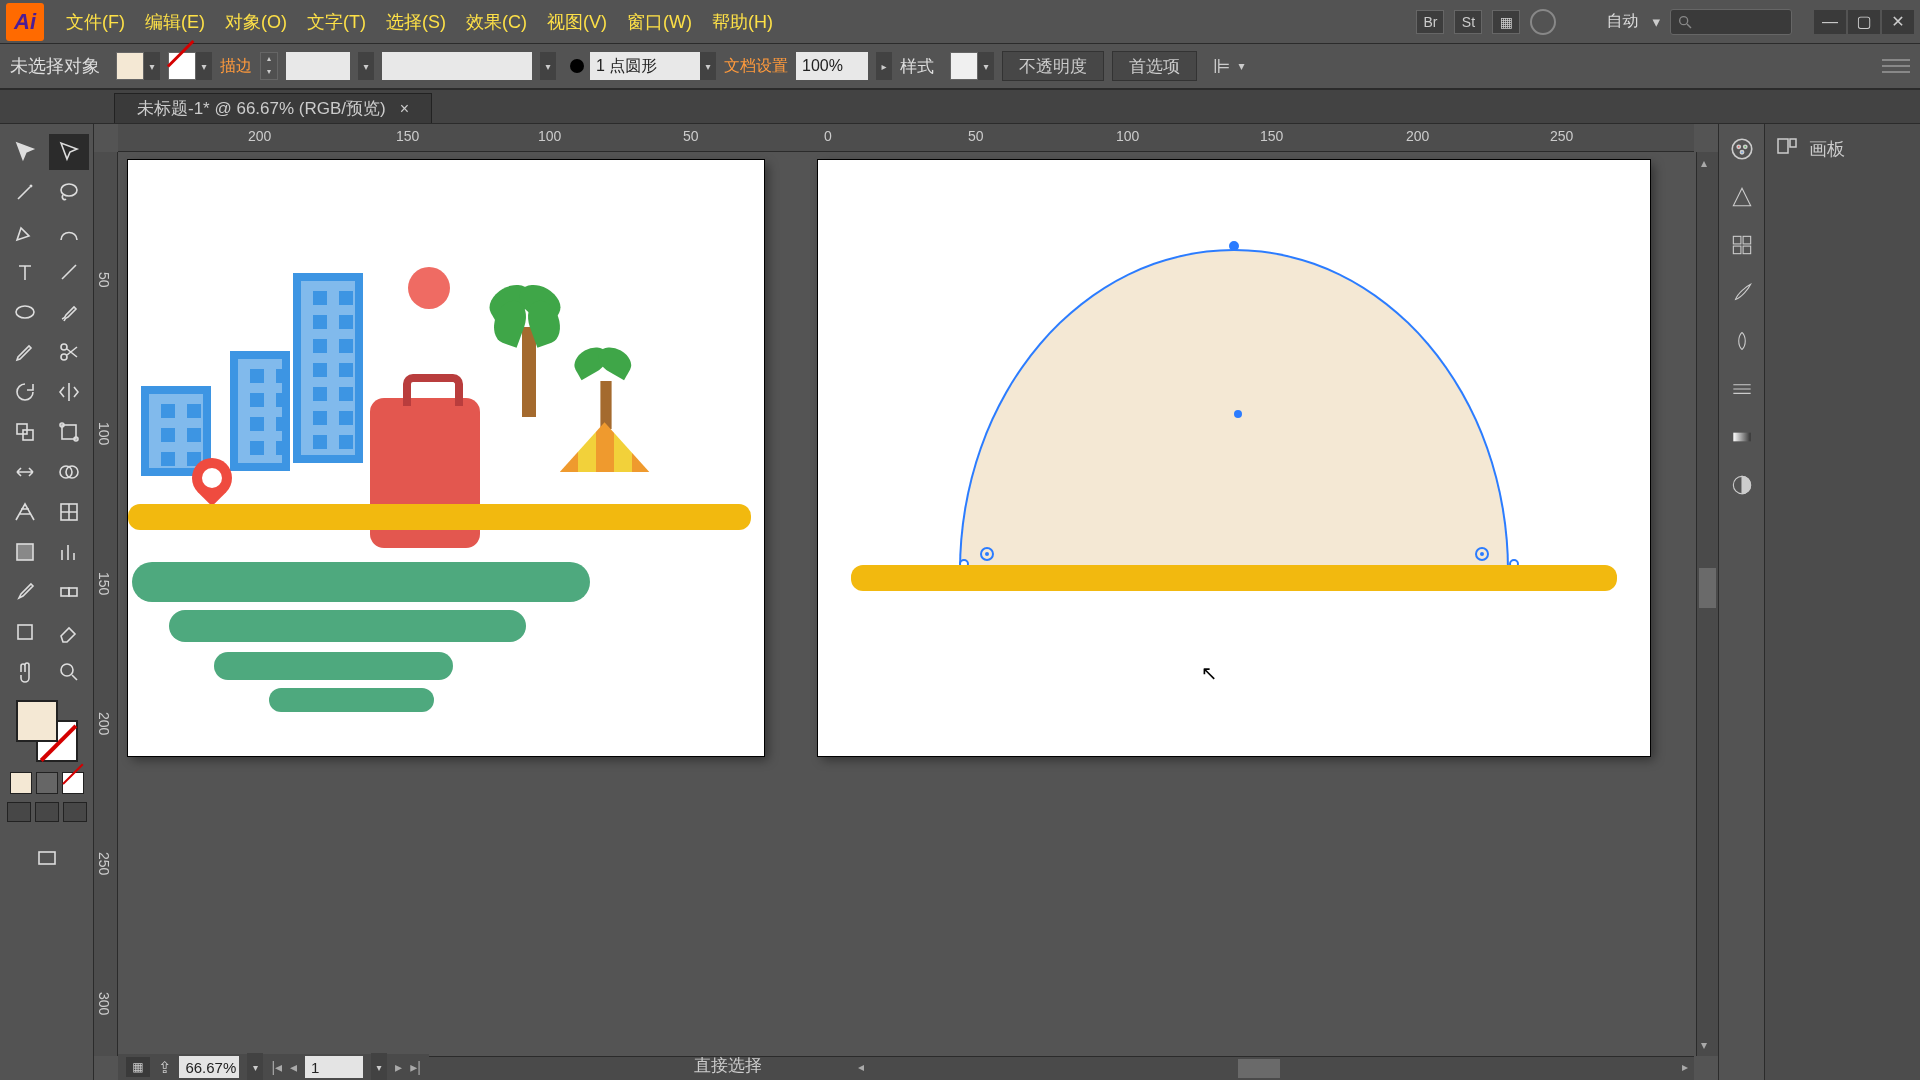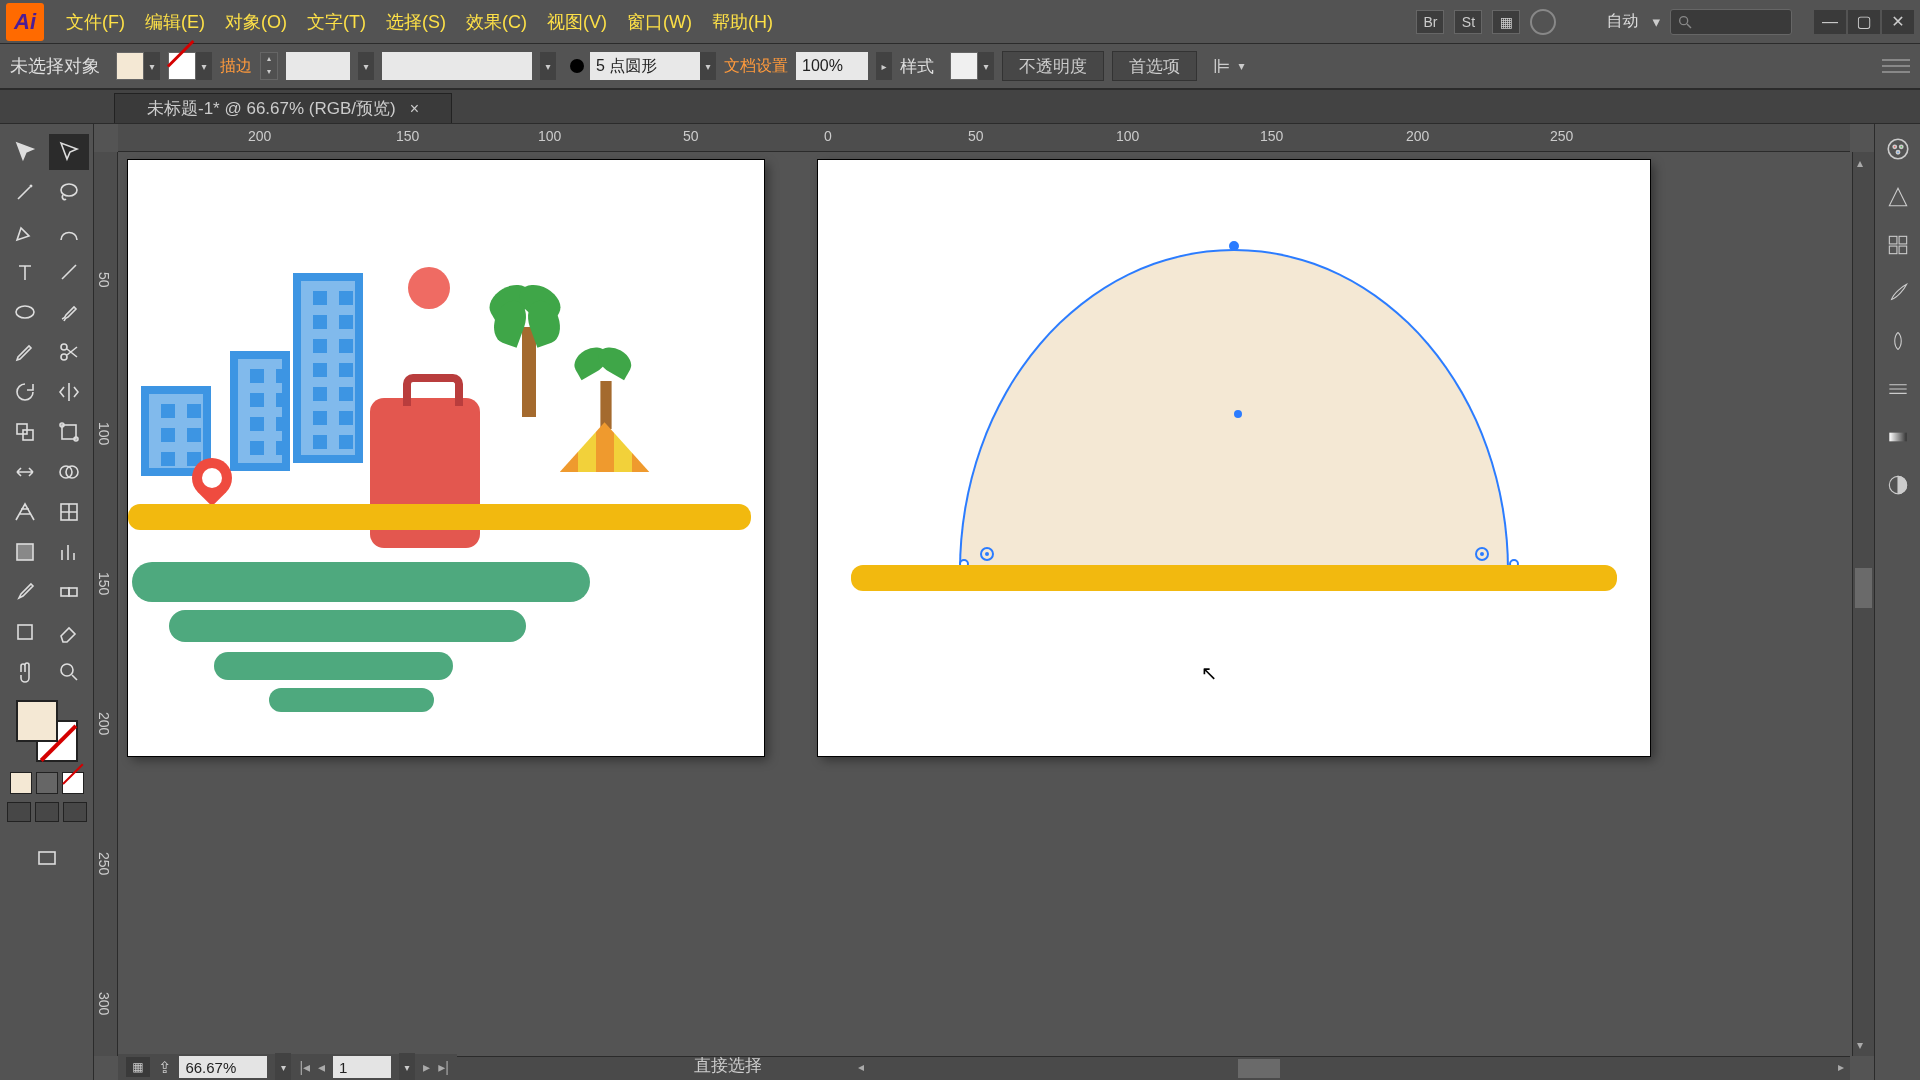--- a/index.html
+++ b/index.html
@@ -31,21 +31,21 @@
 .sel-input { width: 110px; height: 28px; background: #e8e8e8; color: #222; display: flex; align-items: center; padding: 0 6px; font-size: 16px; }
 .opac-input { width: 72px; height: 28px; background: #e8e8e8; color: #222; display: flex; align-items: center; padding: 0 6px; font-size: 16px; }
 .stepper { width: 18px; height: 28px; background: #505050; border: 1px solid #666; display: flex; flex-direction: column; }
 .stepper span { flex: 1; font-size: 8px; text-align: center; line-height: 12px; }
 .ctrl-btn { height: 30px; padding: 0 16px; background: #474747; border: 1px solid #333; display: flex; align-items: center; font-size: 17px; }
 .ctrl-right { margin-left: auto; width: 28px; height: 18px; display: flex; flex-direction: column; justify-content: space-around; }
 .ctrl-right span { height: 2px; background: #888; }
 
 
 .doctab-row { height: 34px; background: #434343; display: flex; align-items: flex-end; padding-left: 114px; border-bottom: 1px solid #2b2b2b; }
-.doctab { height: 30px; background: #3a3a3a; border: 1px solid #222; border-bottom: none; padding: 4px 32px; font-size: 17px; display: flex; align-items: center; gap: 14px; }
+.doctab { height: 30px; background: #3a3a3a; border: 1px solid #222; border-bottom: none; padding: 4px 22px; font-size: 17px; display: flex; align-items: center; gap: 14px; }
 .doctab .close { font-size: 16px; }
 
 
 .main { position: absolute; top: 124px; left: 0; right: 0; bottom: 0; display: flex; }
 
 
 .toolbar { width: 94px; background: #535353; border-right: 1px solid #2b2b2b; padding-top: 10px; display: flex; flex-direction: column; align-items: center; }
 .tool-grid { display: grid; grid-template-columns: 40px 40px; gap: 4px 4px; }
 .tool { width: 40px; height: 36px; display: flex; align-items: center; justify-content: center; color: #ddd; }
 .tool svg { width: 24px; height: 24px; stroke: #ddd; fill: none; stroke-width: 1.6; }
@@ -108,21 +108,21 @@
 .cursor { position: absolute; left: 46%; top: 84%; font-size: 20px; color: #000; }
 
 
 .vscroll { position: absolute; top: 28px; right: 0; width: 22px; bottom: 24px; background: #4a4a4a; border-left: 1px solid #2b2b2b; }
 .vscroll-thumb { position: absolute; top: 46%; left: 2px; right: 2px; height: 40px; background: #6a6a6a; }
 .hscroll { position: absolute; left: 24px; right: 24px; bottom: 0; height: 24px; background: #4a4a4a; border-top: 1px solid #2b2b2b; }
 .hscroll-thumb { position: absolute; left: 46%; top: 2px; bottom: 2px; width: 42px; background: #6a6a6a; }
 
 
 .statusbar { position: absolute; left: 24px; bottom: 0; height: 26px; display: flex; align-items: center; gap: 8px; background: #4a4a4a; padding: 0 8px; }
-.statusbar .zoom { width: 88px; height: 22px; background: #e4e4e4; color: #222; font-size: 15px; display: flex; align-items: center; padding: 0 6px; }
+.statusbar .zoom { width: 60px; height: 22px; background: #e4e4e4; color: #222; font-size: 15px; display: flex; align-items: center; padding: 0 6px; }
 .statusbar .page { width: 58px; height: 22px; background: #e4e4e4; color: #222; font-size: 15px; display: flex; align-items: center; padding: 0 6px; }
 .statusbar .nav { font-size: 14px; color: #aaa; }
 .status-tool { position: absolute; left: 600px; bottom: 3px; font-size: 17px; color: #ccc; }
 
 
 .rpanel-a { width: 46px; background: #535353; border-left: 1px solid #2b2b2b; display: flex; flex-direction: column; align-items: center; padding-top: 10px; gap: 18px; }
 .rpanel-a span { width: 30px; height: 30px; display: flex; align-items: center; justify-content: center; }
 .rpanel-b { width: 156px; background: #4c4c4c; border-left: 1px solid #2b2b2b; padding: 10px; }
 .rpanel-b .hdr { display: flex; align-items: center; gap: 10px; font-size: 18px; }
 
@@ -176,21 +176,21 @@
   <div class="stepper">
       <span>▴</span>
       <span>▾</span>
     </div>
   <div class="num-input"></div>
     <span class="dropdown-arrow">▾</span>
   <div class="sel-input" style="width:150px"></div>
     <span class="dropdown-arrow">▾</span>
   <div class="ctrl-group">
     <span style="width:14px;height:14px;background:#000;border-radius:50%;margin:0 6px"></span>
-    <div class="sel-input">5 点圆形</div>
+    <div class="sel-input">1 点圆形</div>
       <span class="dropdown-arrow">▾</span>
   </div>
   <span class="orange-label">文档设置</span>
   <div class="opac-input">100%</div>
     <span class="dropdown-arrow">▸</span>
   <span class="ctrl-label" style="font-size:17px">样式</span>
   <div class="ctrl-group">
     <span class="color-swatch" style="background:#f0f0f0"></span>
       <span class="dropdown-arrow">▾</span>
   </div>
@@ -534,13 +534,22 @@
         </svg>
       </span>
     <span>
         <svg width="26" height="26" viewBox="0 0 24 24" stroke="#ccc" fill="none">
           <circle cx="12" cy="12" r="8"></circle>
           <path d="M12 4a8 8 0 010 16z" fill="#ccc"></path>
         </svg>
       </span>
   </div>
 
+  <div class="rpanel-b">
+    <div class="hdr">
+      <span><svg width="24" height="24" viewBox="0 0 24 24" stroke="#ccc" fill="none" stroke-width="1.5">
+            <rect x="3" y="5" width="10" height="14"></rect>
+            <rect x="15" y="5" width="6" height="8"></rect>
+          </svg></span>
+      <span>画板</span>
+    </div>
+  </div>
 </div>
 
 </body></html>

